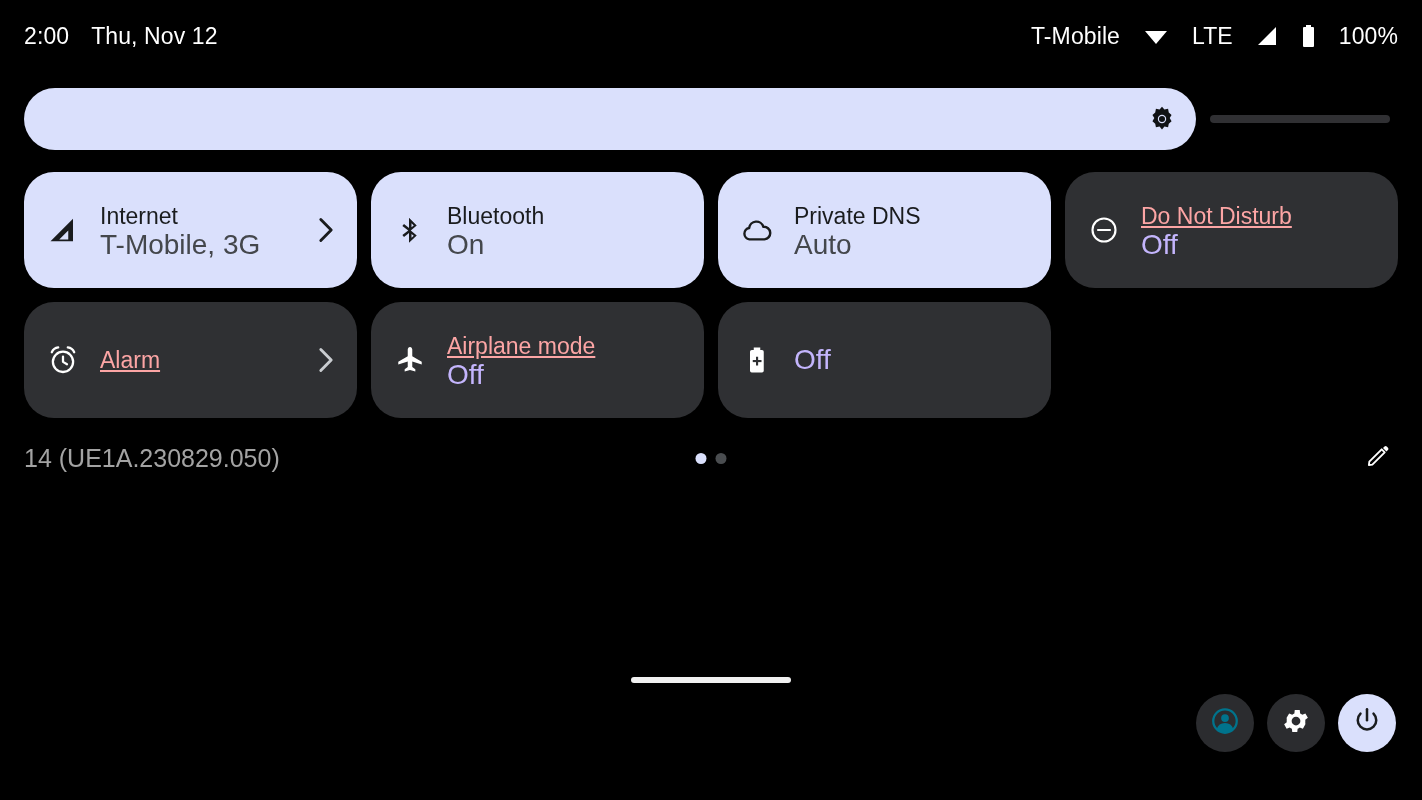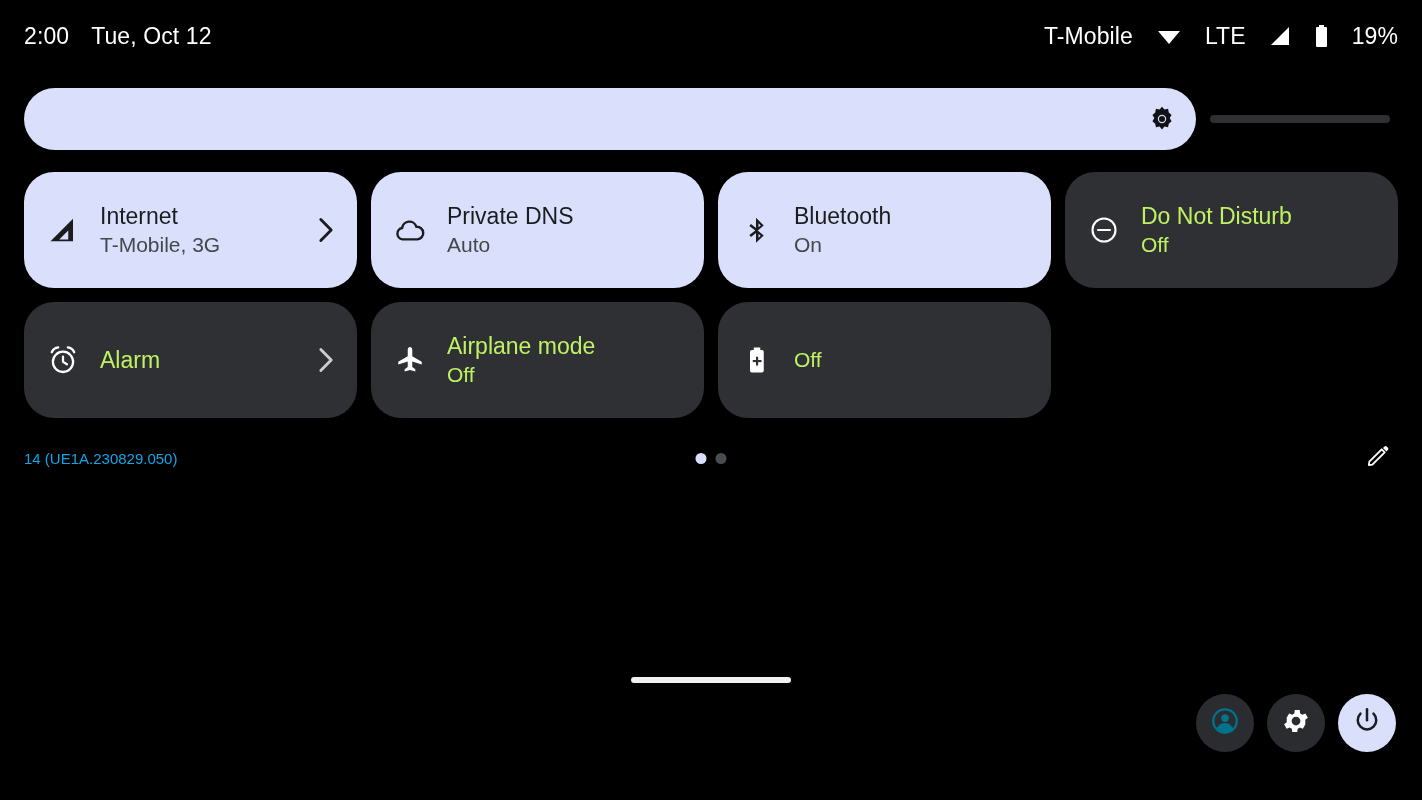--- a/index.html
+++ b/index.html
@@ -133,30 +133,30 @@
     gap: 2px;
   }
   .tile-title {
     font-size: 23px;
     line-height: 28px;
     white-space: nowrap;
     overflow: hidden;
     text-overflow: ellipsis;
   }
   .tile-subtitle {
-    font-size: 21px;
+    font-size: 28px;
     line-height: 26px;
     white-space: nowrap;
     overflow: hidden;
     text-overflow: ellipsis;
   }
   .tile.active .tile-title { color: #1A1C1E; }
   .tile.active .tile-subtitle { color: #44474C; }
-  .tile.inactive .tile-title { color: #bef264; }
-  .tile.inactive .tile-subtitle { color: #bef264; }
+  .tile.inactive .tile-title { color: #fca5a5; text-decoration: underline; }
+  .tile.inactive .tile-subtitle { color: #c4b5fd; }
   .tile-chevron {
     flex: 0 0 auto;
     width: 22px;
     height: 34px;
     display: flex;
     align-items: center;
     justify-content: center;
     margin-left: 10px;
   }
 
@@ -164,22 +164,22 @@
   #footer-row {
     position: absolute;
     top: 436px;
     left: 24px;
     width: 1374px;
     height: 44px;
     display: flex;
     align-items: center;
   }
   #build-label {
-    color: #0ea5e9;
-    font-size: 15px;
+    color: #a3a3a3;
+    font-size: 25px;
     white-space: nowrap;
   }
   #page-dots {
     position: absolute;
     left: 50%;
     transform: translateX(-50%);
     display: flex;
     align-items: center;
     gap: 9px;
   }
@@ -233,41 +233,41 @@
   }
 </style>
 </head>
 <body>
 
 <div id="screen">
 
   <div id="status-bar">
     <div class="sb-left">
       <span class="sb-text">2:00</span>
-      <span class="sb-text">Tue, Oct 12</span>
+      <span class="sb-text">Thu, Nov 12</span>
     </div>
     <div class="sb-right">
       <span class="sb-text">T-Mobile</span>
       <span class="sb-icon">
         <svg width="26" height="24" viewBox="0 0 26 24" aria-hidden="true">
           <path d="M2 7 L24 7 L13 20 Z" fill="#ffffff"></path>
         </svg>
       </span>
       <span class="sb-text">LTE</span>
       <span class="sb-icon">
         <svg width="22" height="22" viewBox="0 0 22 22" aria-hidden="true">
           <path d="M20 2 L20 20 L2 20 Z" fill="#ffffff"></path>
         </svg>
       </span>
       <span class="sb-icon">
         <svg width="15" height="24" viewBox="0 0 15 24" aria-hidden="true">
           <path d="M5 1 h5 v2 h2 a1 1 0 0 1 1 1 v18 a1 1 0 0 1 -1 1 h-9 a1 1 0 0 1 -1 -1 v-18 a1 1 0 0 1 1 -1 h2 z" fill="#ffffff"></path>
         </svg>
       </span>
-      <span class="sb-text">19%</span>
+      <span class="sb-text">100%</span>
     </div>
   </div>
 
   <div id="brightness-row">
     <div id="brightness-remaining"></div>
     <div id="brightness-fill">
       <span id="brightness-icon">
         <svg width="28" height="28" viewBox="0 0 24 24" aria-hidden="true">
           <path fill="#101215" d="M12 1.5 l2.1 2.4 3.1-.6 .6 3.1 2.4 2.1 -1.6 2.7 1.6 2.7 -2.4 2.1 -.6 3.1 -3.1-.6 -2.1 2.4 -2.1-2.4 -3.1 .6 -.6-3.1 -2.4-2.1 1.6-2.7 -1.6-2.7 2.4-2.1 .6-3.1 3.1 .6z"></path>
           <circle cx="12" cy="12" r="3.6" fill="#DAE0FC"></circle>
@@ -292,39 +292,39 @@
       </span>
       <span class="tile-chevron">
         <svg width="18" height="26" viewBox="0 0 12 20" aria-hidden="true">
           <path d="M2 2 L10 10 L2 18" fill="none" stroke="#1A1C1E" stroke-width="2.2" stroke-linecap="round" stroke-linejoin="round"></path>
         </svg>
       </span>
     </div>
 
     <div class="tile active">
       <span class="tile-icon">
+        <svg width="30" height="30" viewBox="0 0 24 24" aria-hidden="true">
+          <path d="M11.2 2.2 L17.4 8.4 L12.6 12.4 L17.4 16.4 L11.2 22.2 L11.2 14.4 L7.2 17.6 L5.9 16 L10.6 12.4 L5.9 8.8 L7.2 7.2 L11.2 10.4 Z M13.2 6.6 L13.2 9.7 L15 8.3 Z M13.2 15.1 L13.2 18.2 L15 16.6 Z" fill="#1A1C1E"></path>
+        </svg>
+      </span>
+      <span class="tile-labels">
+        <span class="tile-title">Bluetooth</span>
+        <span class="tile-subtitle">On</span>
+      </span>
+    </div>
+
+    <div class="tile active">
+      <span class="tile-icon">
         <svg width="32" height="32" viewBox="0 0 24 24" aria-hidden="true">
           <path d="M6.3 19 A4.3 4.3 0 0 1 6.1 10.5 A5.5 5.5 0 0 1 16.8 9.6 A4.7 4.7 0 0 1 17.6 19 Z" fill="none" stroke="#1A1C1E" stroke-width="1.8" stroke-linejoin="round"></path>
         </svg>
       </span>
       <span class="tile-labels">
         <span class="tile-title">Private DNS</span>
         <span class="tile-subtitle">Auto</span>
-      </span>
-    </div>
-
-    <div class="tile active">
-      <span class="tile-icon">
-        <svg width="30" height="30" viewBox="0 0 24 24" aria-hidden="true">
-          <path d="M11.2 2.2 L17.4 8.4 L12.6 12.4 L17.4 16.4 L11.2 22.2 L11.2 14.4 L7.2 17.6 L5.9 16 L10.6 12.4 L5.9 8.8 L7.2 7.2 L11.2 10.4 Z M13.2 6.6 L13.2 9.7 L15 8.3 Z M13.2 15.1 L13.2 18.2 L15 16.6 Z" fill="#1A1C1E"></path>
-        </svg>
-      </span>
-      <span class="tile-labels">
-        <span class="tile-title">Bluetooth</span>
-        <span class="tile-subtitle">On</span>
       </span>
     </div>
 
     <div class="tile inactive">
       <span class="tile-icon">
         <svg width="30" height="30" viewBox="0 0 24 24" aria-hidden="true">
           <circle cx="12" cy="12" r="9.2" fill="none" stroke="#FFFFFF" stroke-width="1.7"></circle>
           <line x1="7.2" y1="12" x2="16.8" y2="12" stroke="#FFFFFF" stroke-width="1.7" stroke-linecap="round"></line>
         </svg>
       </span>

